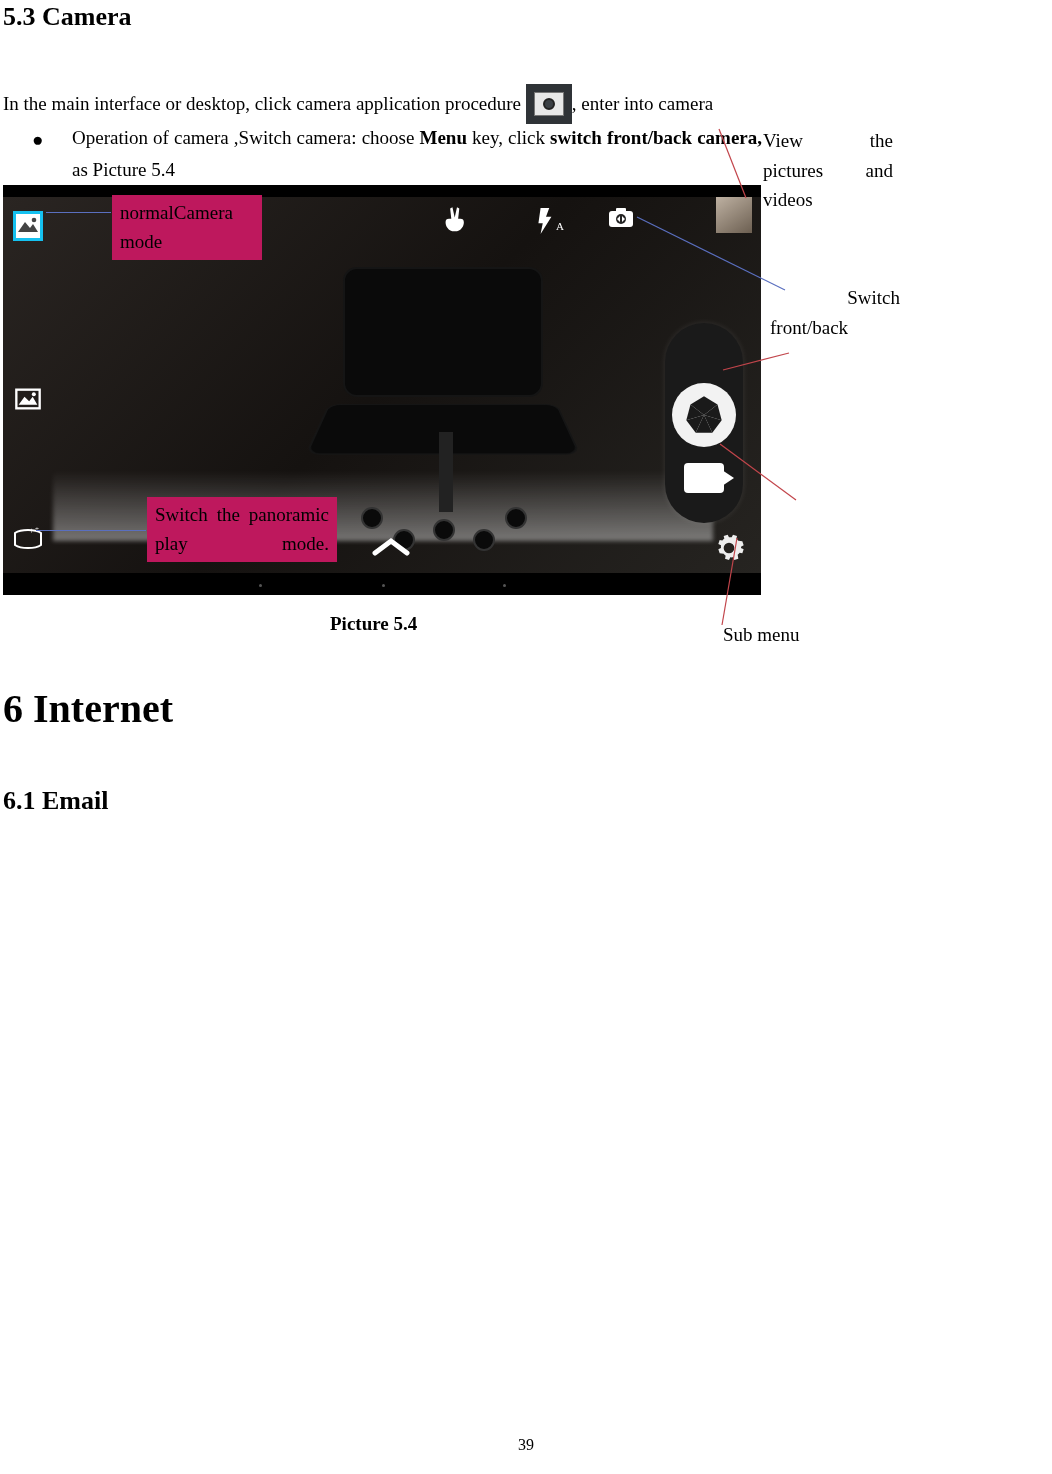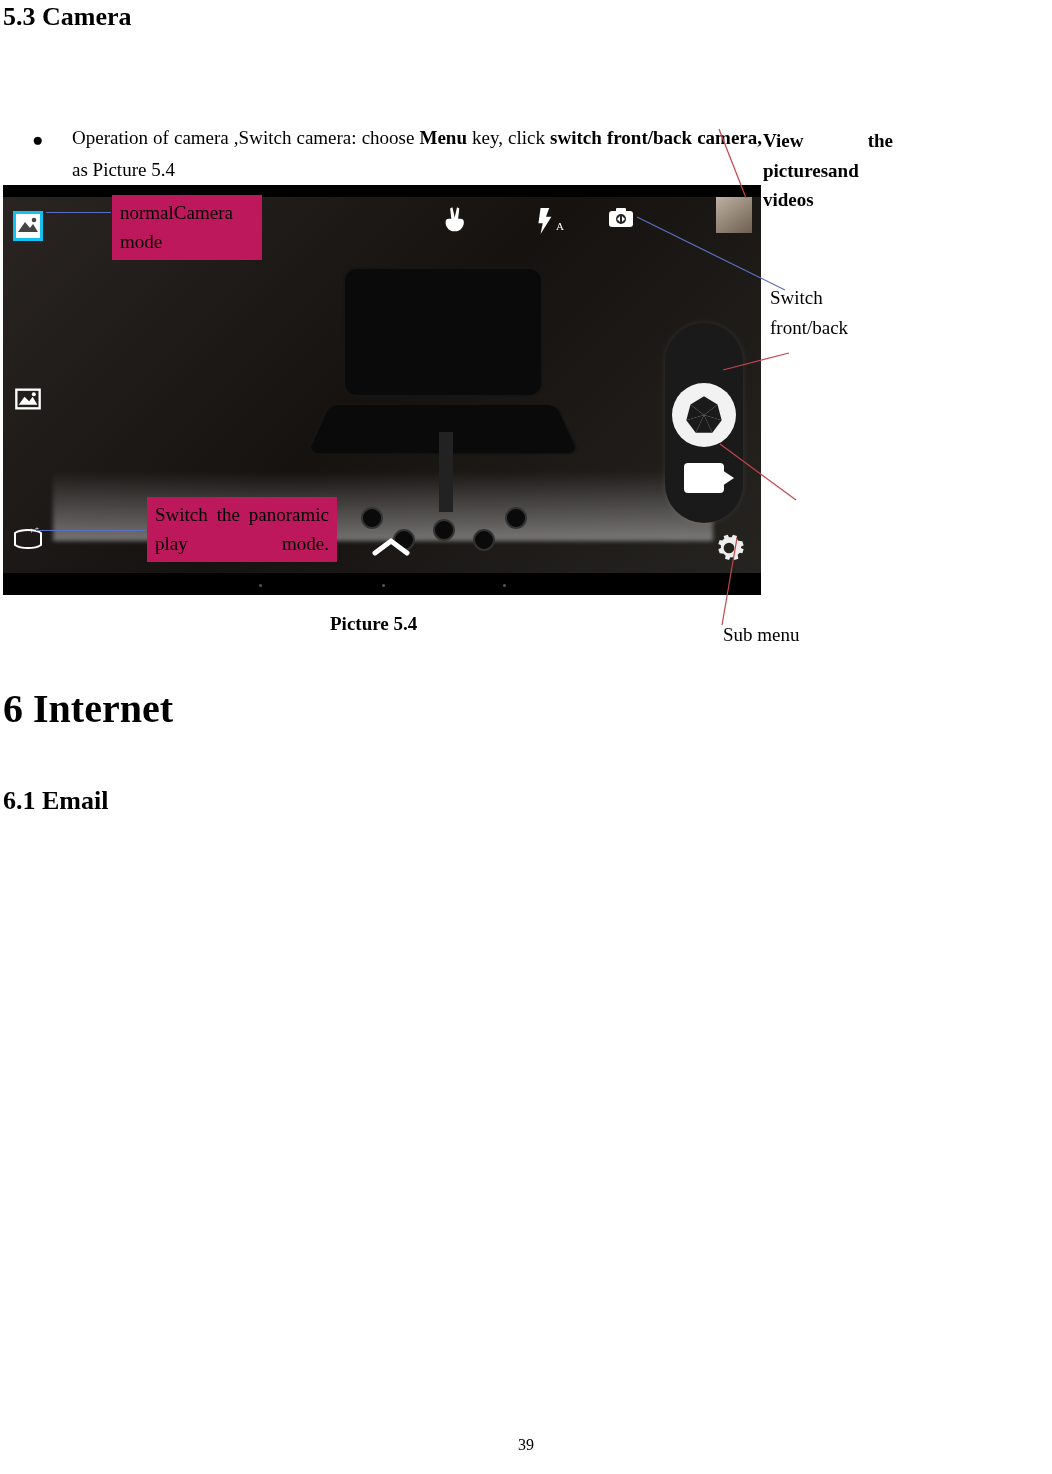--- a/index.html
+++ b/index.html
@@ -165,20 +165,28 @@
     filter: blur(2px);
   }
 </style>
 </head>
 <body>
 
 <div class="page">
 
   <div class="h2" style="position:absolute;left:3px;top:2px;">5.3 Camera</div>
 
+  <div class="body-text" style="position:absolute;left:3px;top:84px;width:890px">
+    <span>In the main interface or desktop, click camera application procedure</span>
+    <span class="app-icon">
+      <span class="app-icon-inner">
+          <span class="app-icon-lens"></span>
+        </span>
+    </span><span>,  enter into camera</span>
+  </div>
 
   <div style="position:absolute;left:32px;top:122px;font-size:19px;line-height:1.66">
     <span style="position:absolute;left:0;top:2px">●</span>
     <div style="margin-left:40px;width:690px;text-align:justify;">
       <span>Operation  of  camera  ,Switch  camera:  choose  </span><b>Menu</b><span>  key,  click  </span><b>switch  front/back camera,</b><span> as Picture 5.4</span>
     </div>
   </div>
 
   <div class="figure">
     <div class="statusbar"></div>
@@ -297,33 +305,33 @@
   <svg style="position:absolute;left:723px;top:350px;width:70px;height:22px;overflow:visible">
     <line x1="0" y1="20" x2="66" y2="3" stroke="#c2454b" stroke-width="1.2"></line>
   </svg>
   <svg style="position:absolute;left:720px;top:440px;width:80px;height:70px;overflow:visible">
     <line x1="0" y1="4" x2="76" y2="60" stroke="#c2454b" stroke-width="1.2"></line>
   </svg>
   <svg style="position:absolute;left:720px;top:535px;width:60px;height:95px;overflow:visible">
     <line x1="17" y1="3" x2="2" y2="90" stroke="#c2454b" stroke-width="1.2"></line>
   </svg>
 
-  <div class="label-box-plain" style="left:763px;top:126px;width:130px;font-weight:bold;">
+  <div class="label-box-plain" style="left:763px;top:126px;width:130px;">
     <span style="display:flex;justify-content:space-between">
         <span>View</span>
         <span>the</span>
       </span>
-    <span style="display:flex;">
+    <span style="display:flex;justify-content:space-between">
         <span>pictures</span>
         <span>and</span>
       </span>
     <span>videos</span>
   </div>
 
-  <div class="label-box-plain" style="left:770px;top:283px;width:130px;text-align:left;text-align-last:left;">Switch front/back</div>
+  <div class="label-box-plain" style="left:770px;top:283px;width:130px;text-align:right;text-align-last:left;">Switch front/back</div>
 
 
 
   <div class="label-box-plain" style="left:723px;top:620px;width:140px;text-align:left;text-align-last:left;">Sub menu</div>
 
   <div style="position:absolute;left:330px;top:613px;font-weight:bold;font-size:19px;">Picture 5.4</div>
 
   <div class="h1" style="position:absolute;left:3px;top:685px;">6 Internet</div>
 
   <div class="h2" style="position:absolute;left:3px;top:786px;">6.1 Email</div>

